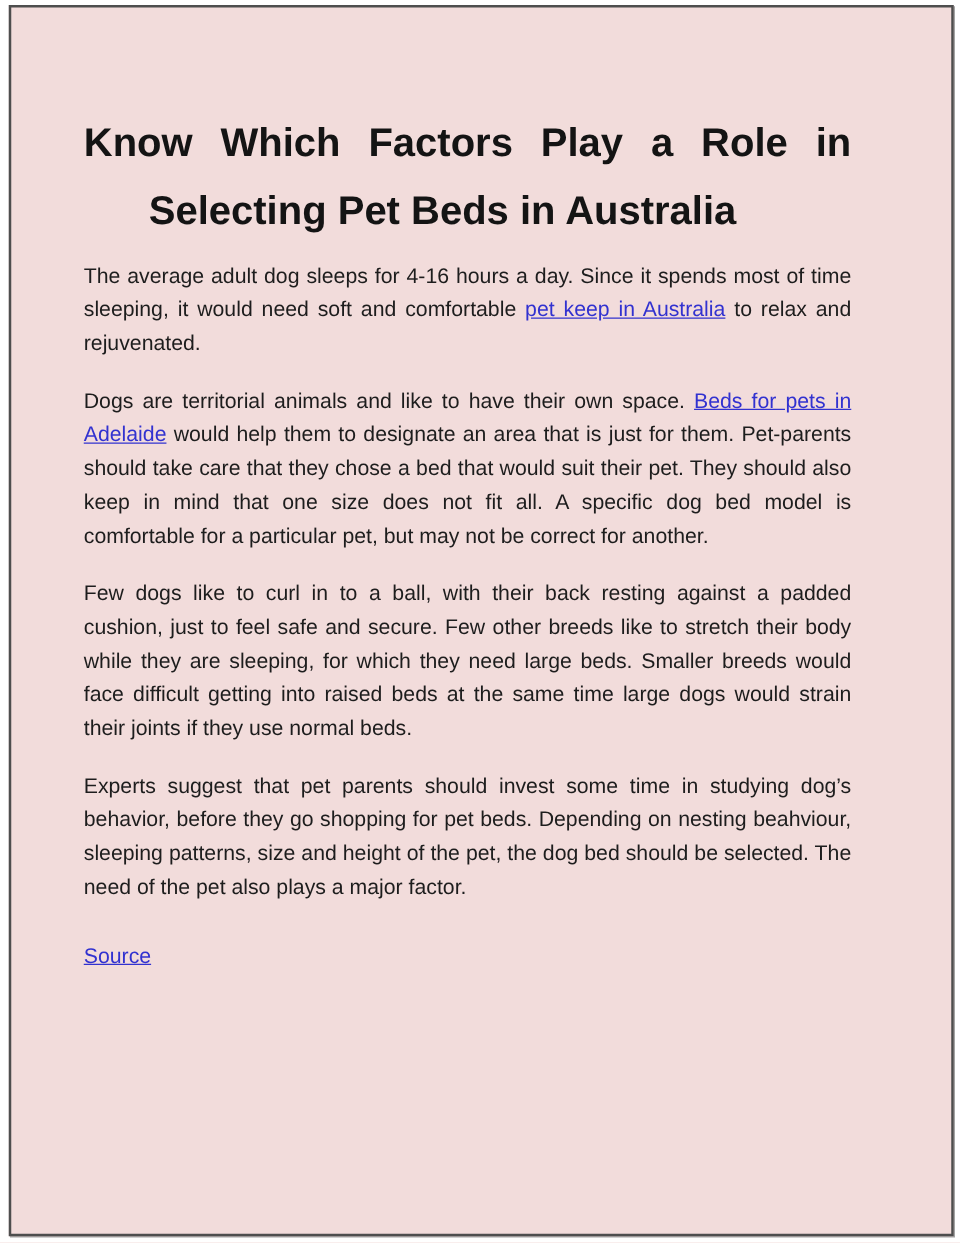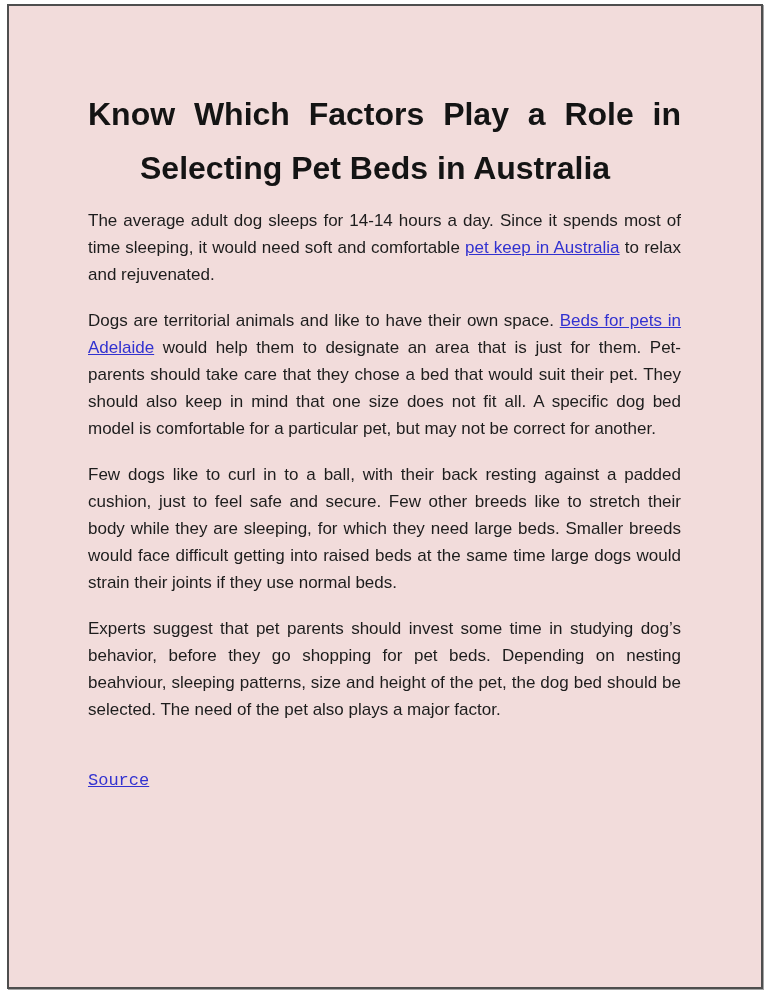--- a/index.html
+++ b/index.html
@@ -20,21 +20,21 @@
   .card{
     position:absolute;
     left:7px;top:4px;
     width:752px;height:981px;
     background:var(--card-bg);
     border:2px solid var(--border);
     box-shadow:1px 1px 0 rgba(90,90,90,0.55);
     box-sizing:content-box;
   }
   .content{
-    padding:0 80px 0 79px;
+    padding:0 80px 0 58px;
   }
   .doc-title{
     margin-top:81px;
     font-size:32px;
     line-height:54px;
     font-weight:bold;
     color:#141414;
   }
   .title-line1{
     text-align:justify;
@@ -51,39 +51,38 @@
     text-align:justify;
     color:var(--text);
   }
   .para:first-child{margin-top:12px;}
   a.link{
     color:var(--link);
     text-decoration:underline;
     cursor:pointer;
   }
   .source-row{
-    margin-top:44px;
+    margin-top:28px;
     font-size:17px;
     line-height:27px;
-    font-family:Liberation Mono, monospace;
   }
 </style>
 </head>
 <body>
 
 <div class="card">
   <div class="content">
 
     <div class="doc-title">
       <div class="title-line1">Know Which Factors Play a Role in</div>
       <div class="title-line2">Selecting Pet Beds in Australia</div>
     </div>
 
     <div id="paragraphs">
-        <p class="para"><span>The average adult dog sleeps for 14-14 hours a day. Since it spends most of time sleeping, it would need soft and comfortable </span><a href="#" class="link">pet keep in Australia</a><span> to relax and rejuvenated.</span></p>
+        <p class="para"><span>The average adult dog sleeps for 4-16 hours a day. Since it spends most of time sleeping, it would need soft and comfortable </span><a href="#" class="link">pet keep in Australia</a><span> to relax and rejuvenated.</span></p>
         <p class="para"><span>Dogs are territorial animals and like to have their own space. </span><a href="#" class="link">Beds for pets in Adelaide</a><span> would help them to designate an area that is just for them. Pet-parents should take care that they chose a bed that would suit their pet. They should also keep in mind that one size does not fit all. A specific dog bed model is comfortable for a particular pet, but may not be correct for another.</span></p>
         <p class="para"><span>Few dogs like to curl in to a ball, with their back resting against a padded cushion, just to feel safe and secure. Few other breeds like to stretch their body while they are sleeping, for which they need large beds. Smaller breeds would face difficult getting into raised beds at the same time large dogs would strain their joints if they use normal beds.</span></p>
         <p class="para"><span>Experts suggest that pet parents should invest some time in studying dog’s behavior, before they go shopping for pet beds. Depending on nesting beahviour, sleeping patterns, size and height of the pet, the dog bed should be selected. The need of the pet also plays a major factor.</span></p>
       </div>
 
     <div class="source-row">
       <a href="#" class="link">Source</a>
     </div>
 
   </div>

